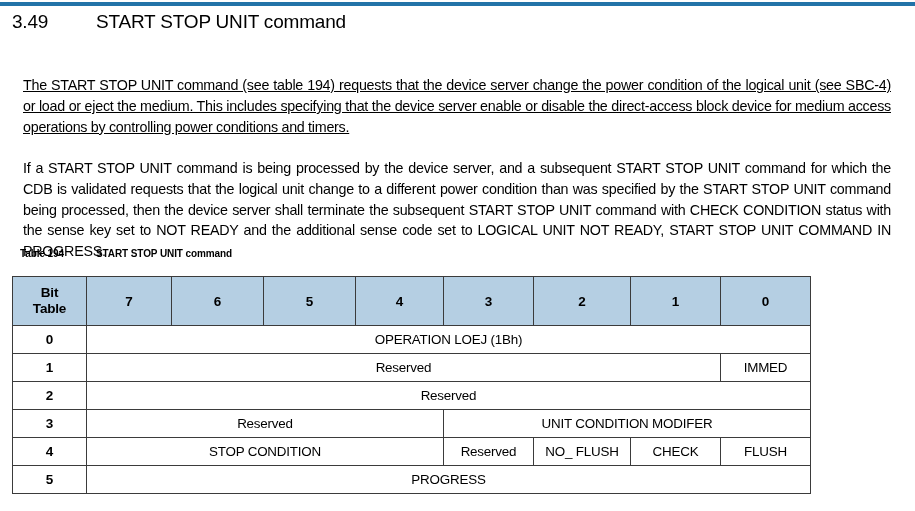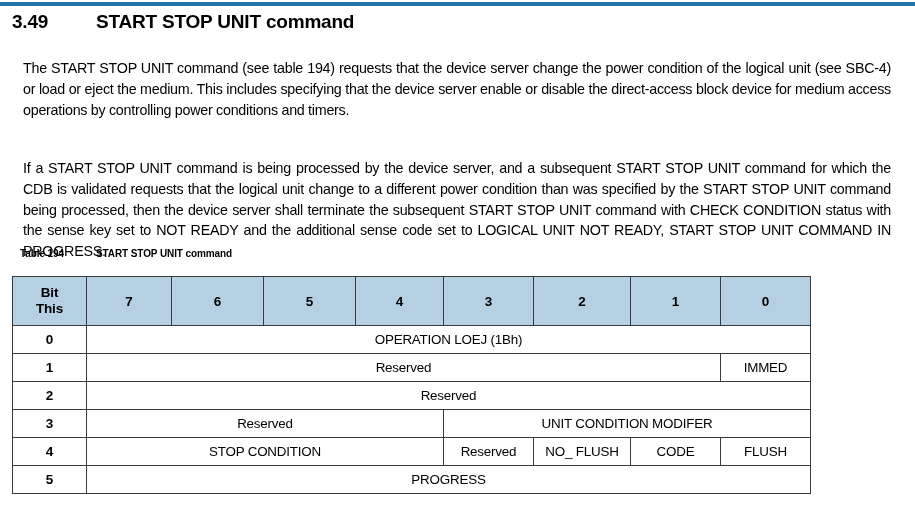--- a/index.html
+++ b/index.html
@@ -27,21 +27,21 @@
   }
 
   
   .section-head {
     position: absolute;
     left: 12px;
     top: 11px;
     width: 880px;
     height: 26px;
     font-size: 19px;
-    font-weight: bold;
+    font-weight: normal;
     letter-spacing: -0.2px;
     white-space: nowrap;
   }
   .section-num {
     display: inline-block;
     width: 84px;
   }
   .section-title {
     display: inline-block;
   }
@@ -50,21 +50,21 @@
   .para {
     position: absolute;
     left: 23px;
     width: 868px;
     font-size: 14.3px;
     line-height: 20.7px;
     text-align: justify;
     letter-spacing: -0.25px;
     word-spacing: -0.2px;
   }
-  #para-1 { top: 44px; }
+  #para-1 { top: 61px; text-decoration: underline; }
   #para-2 { top: 144px; }
 
   
   .table-caption {
     position: absolute;
     left: 20px;
     top: 248px;
     font-size: 10px;
     font-weight: bold;
     white-space: nowrap;
@@ -135,21 +135,21 @@
     <col style="width:88px">
     <col style="width:90px">
     <col style="width:97px">
     <col style="width:90px">
     <col style="width:90px">
   </colgroup>
   <tbody id="table-body">
       <tr class="hdr">
         <td class="byte-col">
           <span class="hdr-bit">Bit</span>
-          <span class="hdr-byte">This</span>
+          <span class="hdr-byte">Table</span>
         </td>
         <td>7</td>
         <td>6</td>
         <td>5</td>
         <td>4</td>
         <td>3</td>
         <td>2</td>
         <td>1</td>
         <td>0</td>
       </tr>
@@ -169,21 +169,21 @@
       <tr>
         <td class="byte-col">3</td>
         <td colspan="4">Reserved</td>
         <td colspan="4">UNIT CONDITION MODIFER</td>
       </tr>
       <tr>
         <td class="byte-col">4</td>
         <td colspan="4">STOP CONDITION</td>
         <td>Reserved</td>
         <td>NO_ FLUSH</td>
-        <td>CODE</td>
+        <td>CHECK</td>
         <td>FLUSH</td>
       </tr>
       <tr>
         <td class="byte-col">5</td>
         <td colspan="8">PROGRESS</td>
       </tr>
     </tbody>
 </table>
 
 </body></html>

